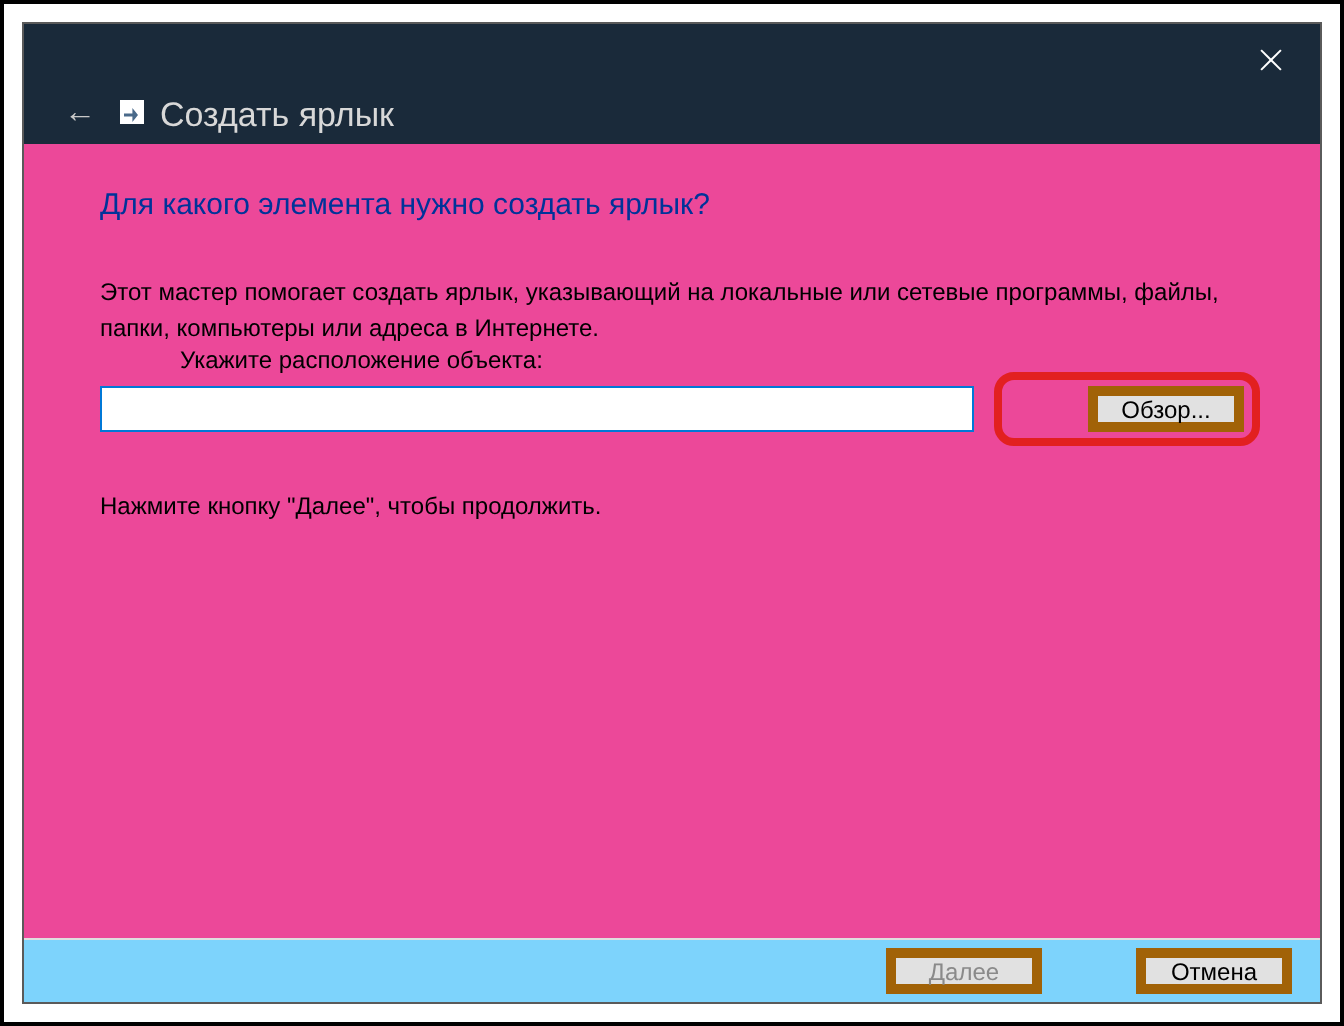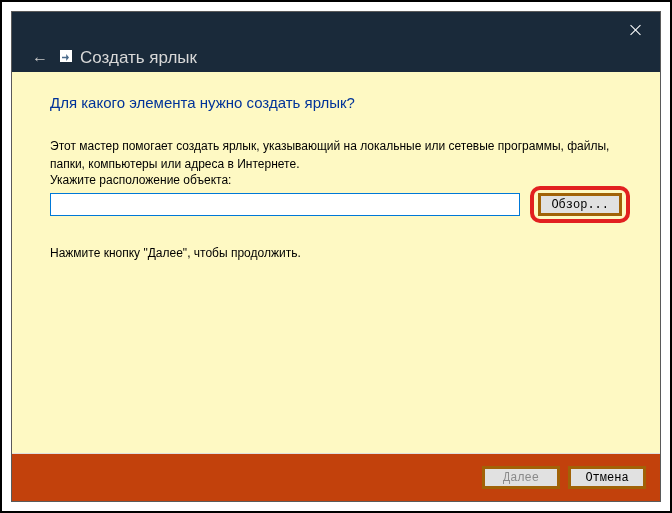--- a/index.html
+++ b/index.html
@@ -47,62 +47,63 @@
     content: ""; position: absolute; left: 2px; top: 4px;
     width: 7px; height: 7px; background: #4a6a8a;
     clip-path: polygon(0 40%, 60% 40%, 60% 0, 100% 50%, 60% 100%, 60% 60%, 0 60%);
   }
   .title-text {
     position: absolute; left: 68px; top: 36px;
     font-size: 17px; color: #d8d8d8;
   }
   .body {
     flex: 1; padding: 22px 38px 0 38px;
-    background: #fef9c3; color: #000;
+    background: #ec4899; color: #000;
     font-size: 12px;
     position: relative;
   }
   .heading {
     color: #003399; font-size: 15px;
     margin-bottom: 26px;
   }
   .desc {
     line-height: 1.5;
   }
-  .label-row { margin-bottom: 6px; }
+  .label-row { margin-bottom: 6px; margin-left: 40px; }
   .input-row { display: flex; align-items: center; gap: 18px; margin-bottom: 30px; }
   .path-input {
     flex: 1; height: 23px;
     border: 1px solid #0078d7;
     padding: 0 4px; font-size: 12px;
     outline: none;
   }
   .browse-wrap {
     position: relative;
   }
   .browse-highlight {
     position: absolute;
     left: -8px; top: -7px; right: -8px; bottom: -7px;
     border: 4px solid #e22020;
     border-radius: 10px;
     pointer-events: none;
   }
   .btn {
     height: 23px; min-width: 78px;
     background: #e1e1e1;
-    border: 3px solid #a16207;
-    font-size: 12px; font-family: Liberation Mono, monospace;
+    border: 5px solid #a16207;
+    font-size: 12px; font-family: Liberation Sans, sans-serif;
     cursor: pointer;
     padding: 0 10px;
+    margin-left: 39px;
   }
   .btn:disabled { color: #8a8a8a; cursor: default; }
   .footer {
-    height: 48px;
+    height: 32px;
     border-top: 1px solid #dfdfdf;
-    background: #c2410c;
+    background: #7dd3fc;
     display: flex; align-items: center; justify-content: flex-end;
     gap: 8px; padding: 0 14px;
   }
 </style>
 </head>
 <body>
 
 <div class="outer-frame">
   <div class="window">
 

